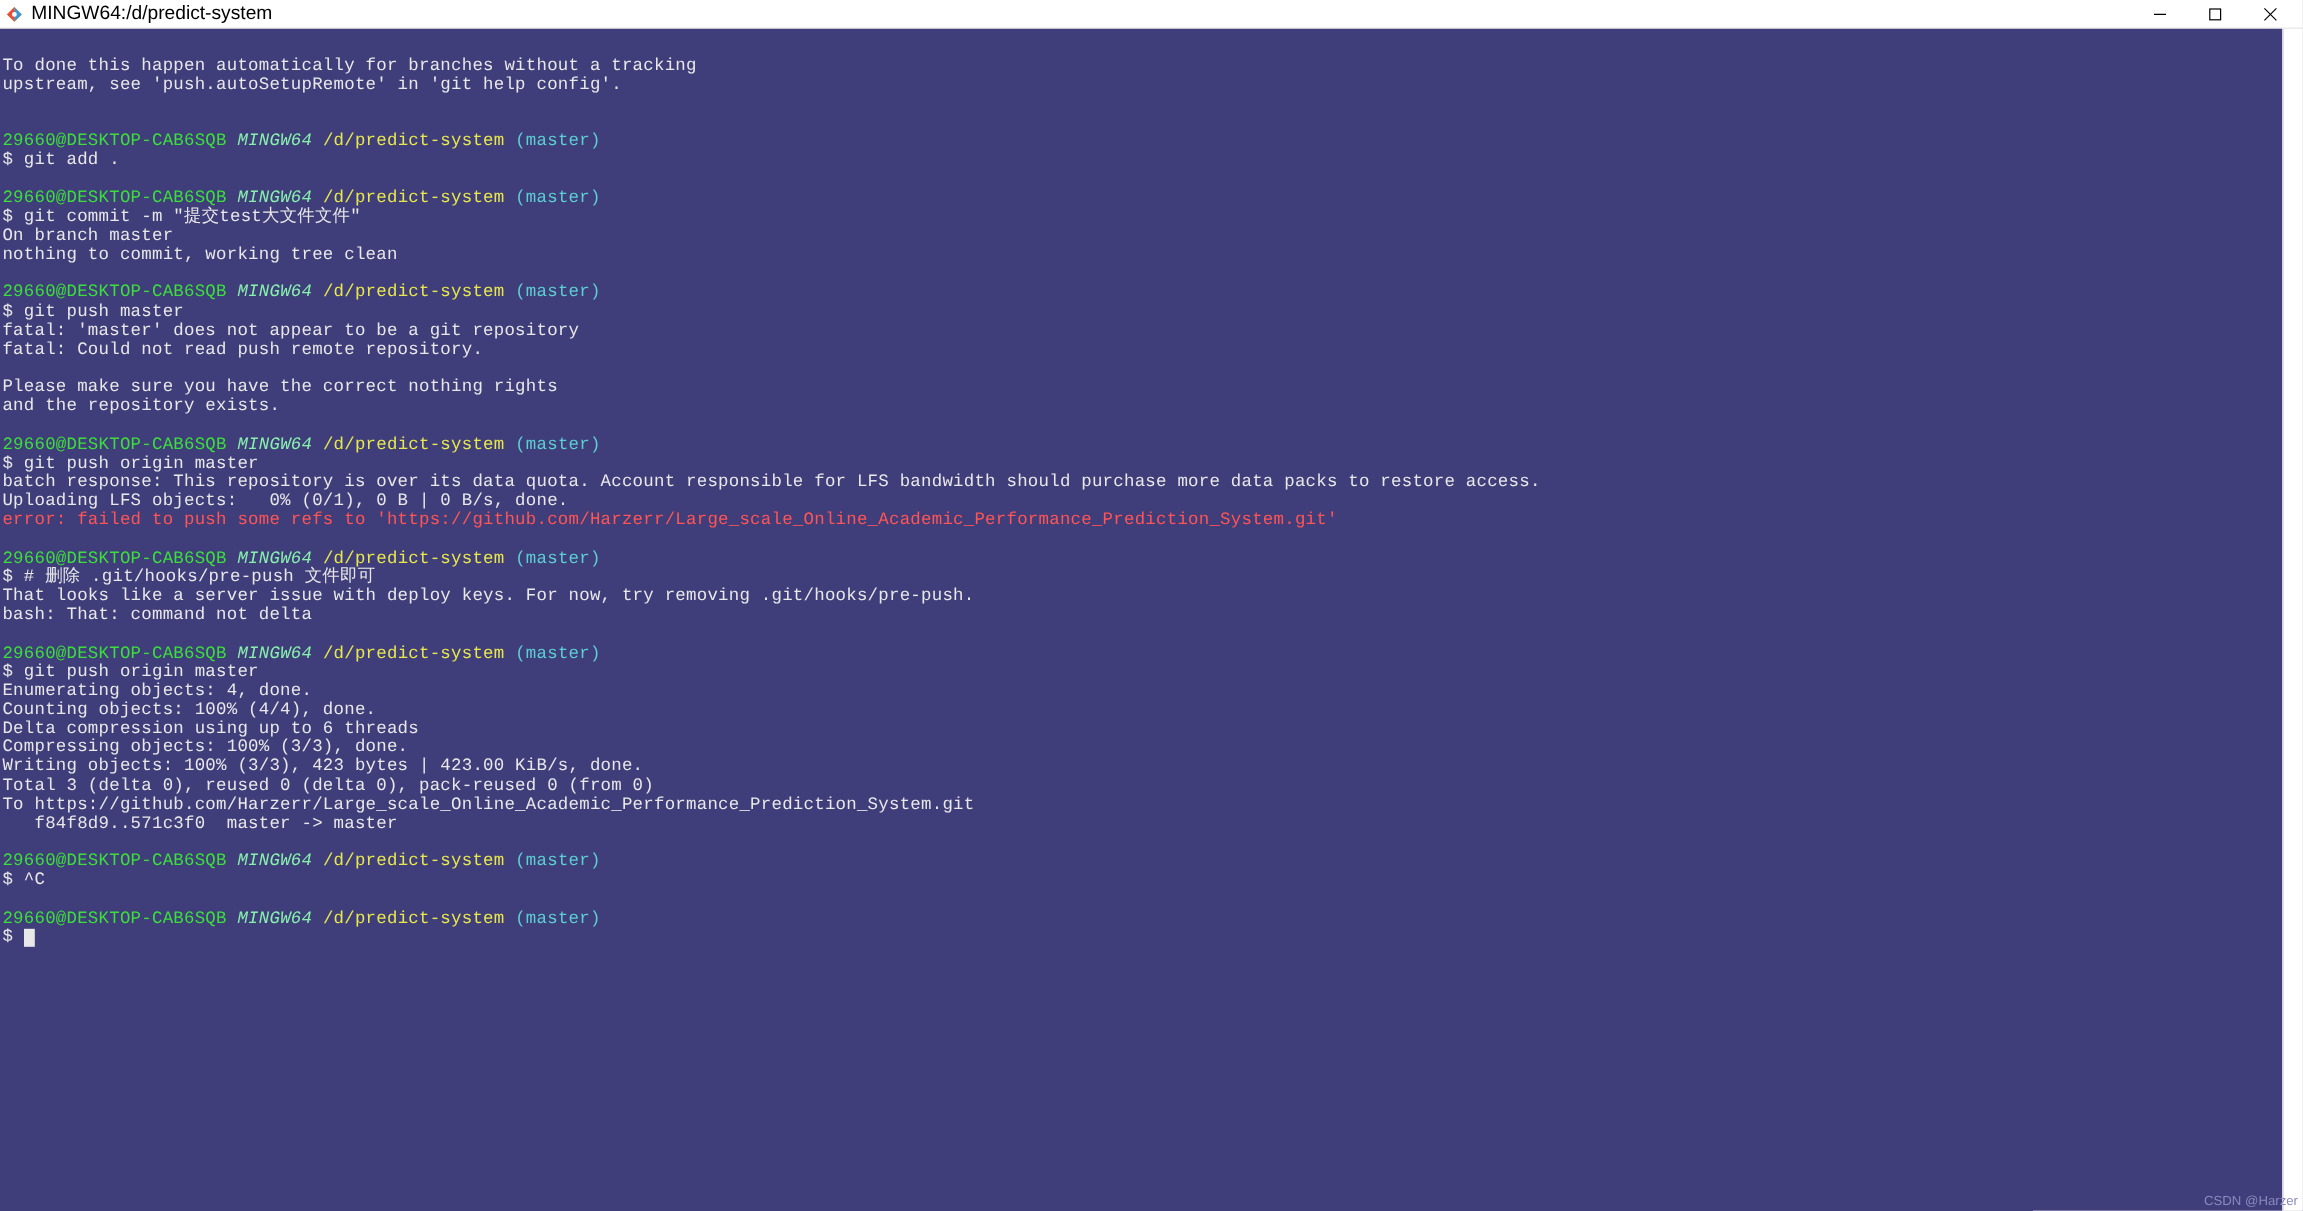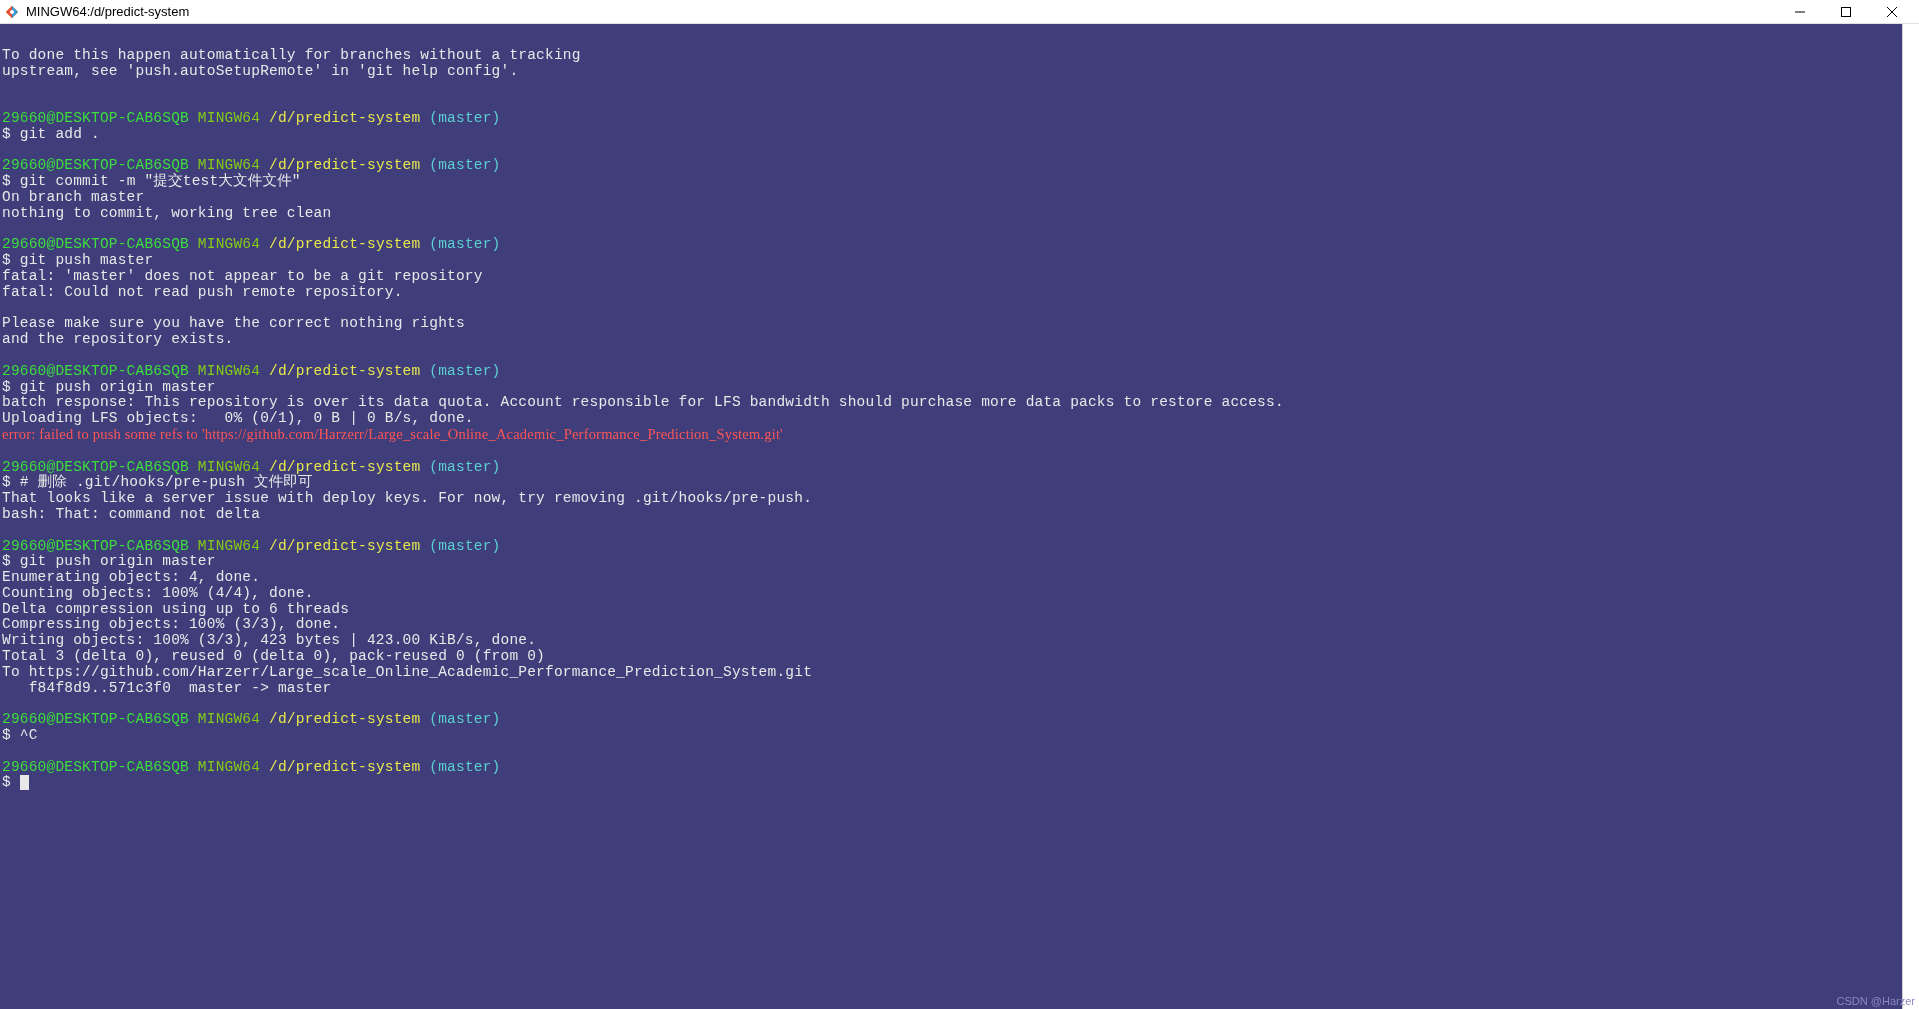--- a/index.html
+++ b/index.html
@@ -32,21 +32,21 @@
     .app-icon {
       width: 16px;
       height: 16px;
       position: relative;
     }
     .app-icon svg {
       width: 16px;
       height: 16px;
     }
     .title-text {
-      font-size: 13px;
+      font-size: 16px;
       color: #000000;
     }
     .window-controls {
       display: flex;
       gap: 0;
     }
     .window-btn {
       width: 46px;
       height: 24px;
       display: flex;
@@ -73,25 +73,25 @@
       white-space: pre;
       overflow: hidden;
       letter-spacing: 0.2px;
     }
     .scrollbar {
       width: 17px;
       background: #ffffff;
       border-left: 1px solid #d0d0d0;
     }
     .c-green { color: #3cde3c; }
-    .c-purple { color: #84cc16; }
+    .c-purple { color: #86efac; font-style: italic; }
     .c-yellow { color: #e8e84c; }
     .c-cyan { color: #5cd0d0; }
     .c-white { color: #e8e8e8; }
-    .c-red { color: #ff5555; font-family: Liberation Serif, serif; }
+    .c-red { color: #ff5555; }
     .cursor {
       display: inline-block;
       width: 9px;
       height: 15px;
       background: #e8e8e8;
       vertical-align: text-bottom;
     }
     .watermark {
       position: absolute;
       bottom: 2px;

